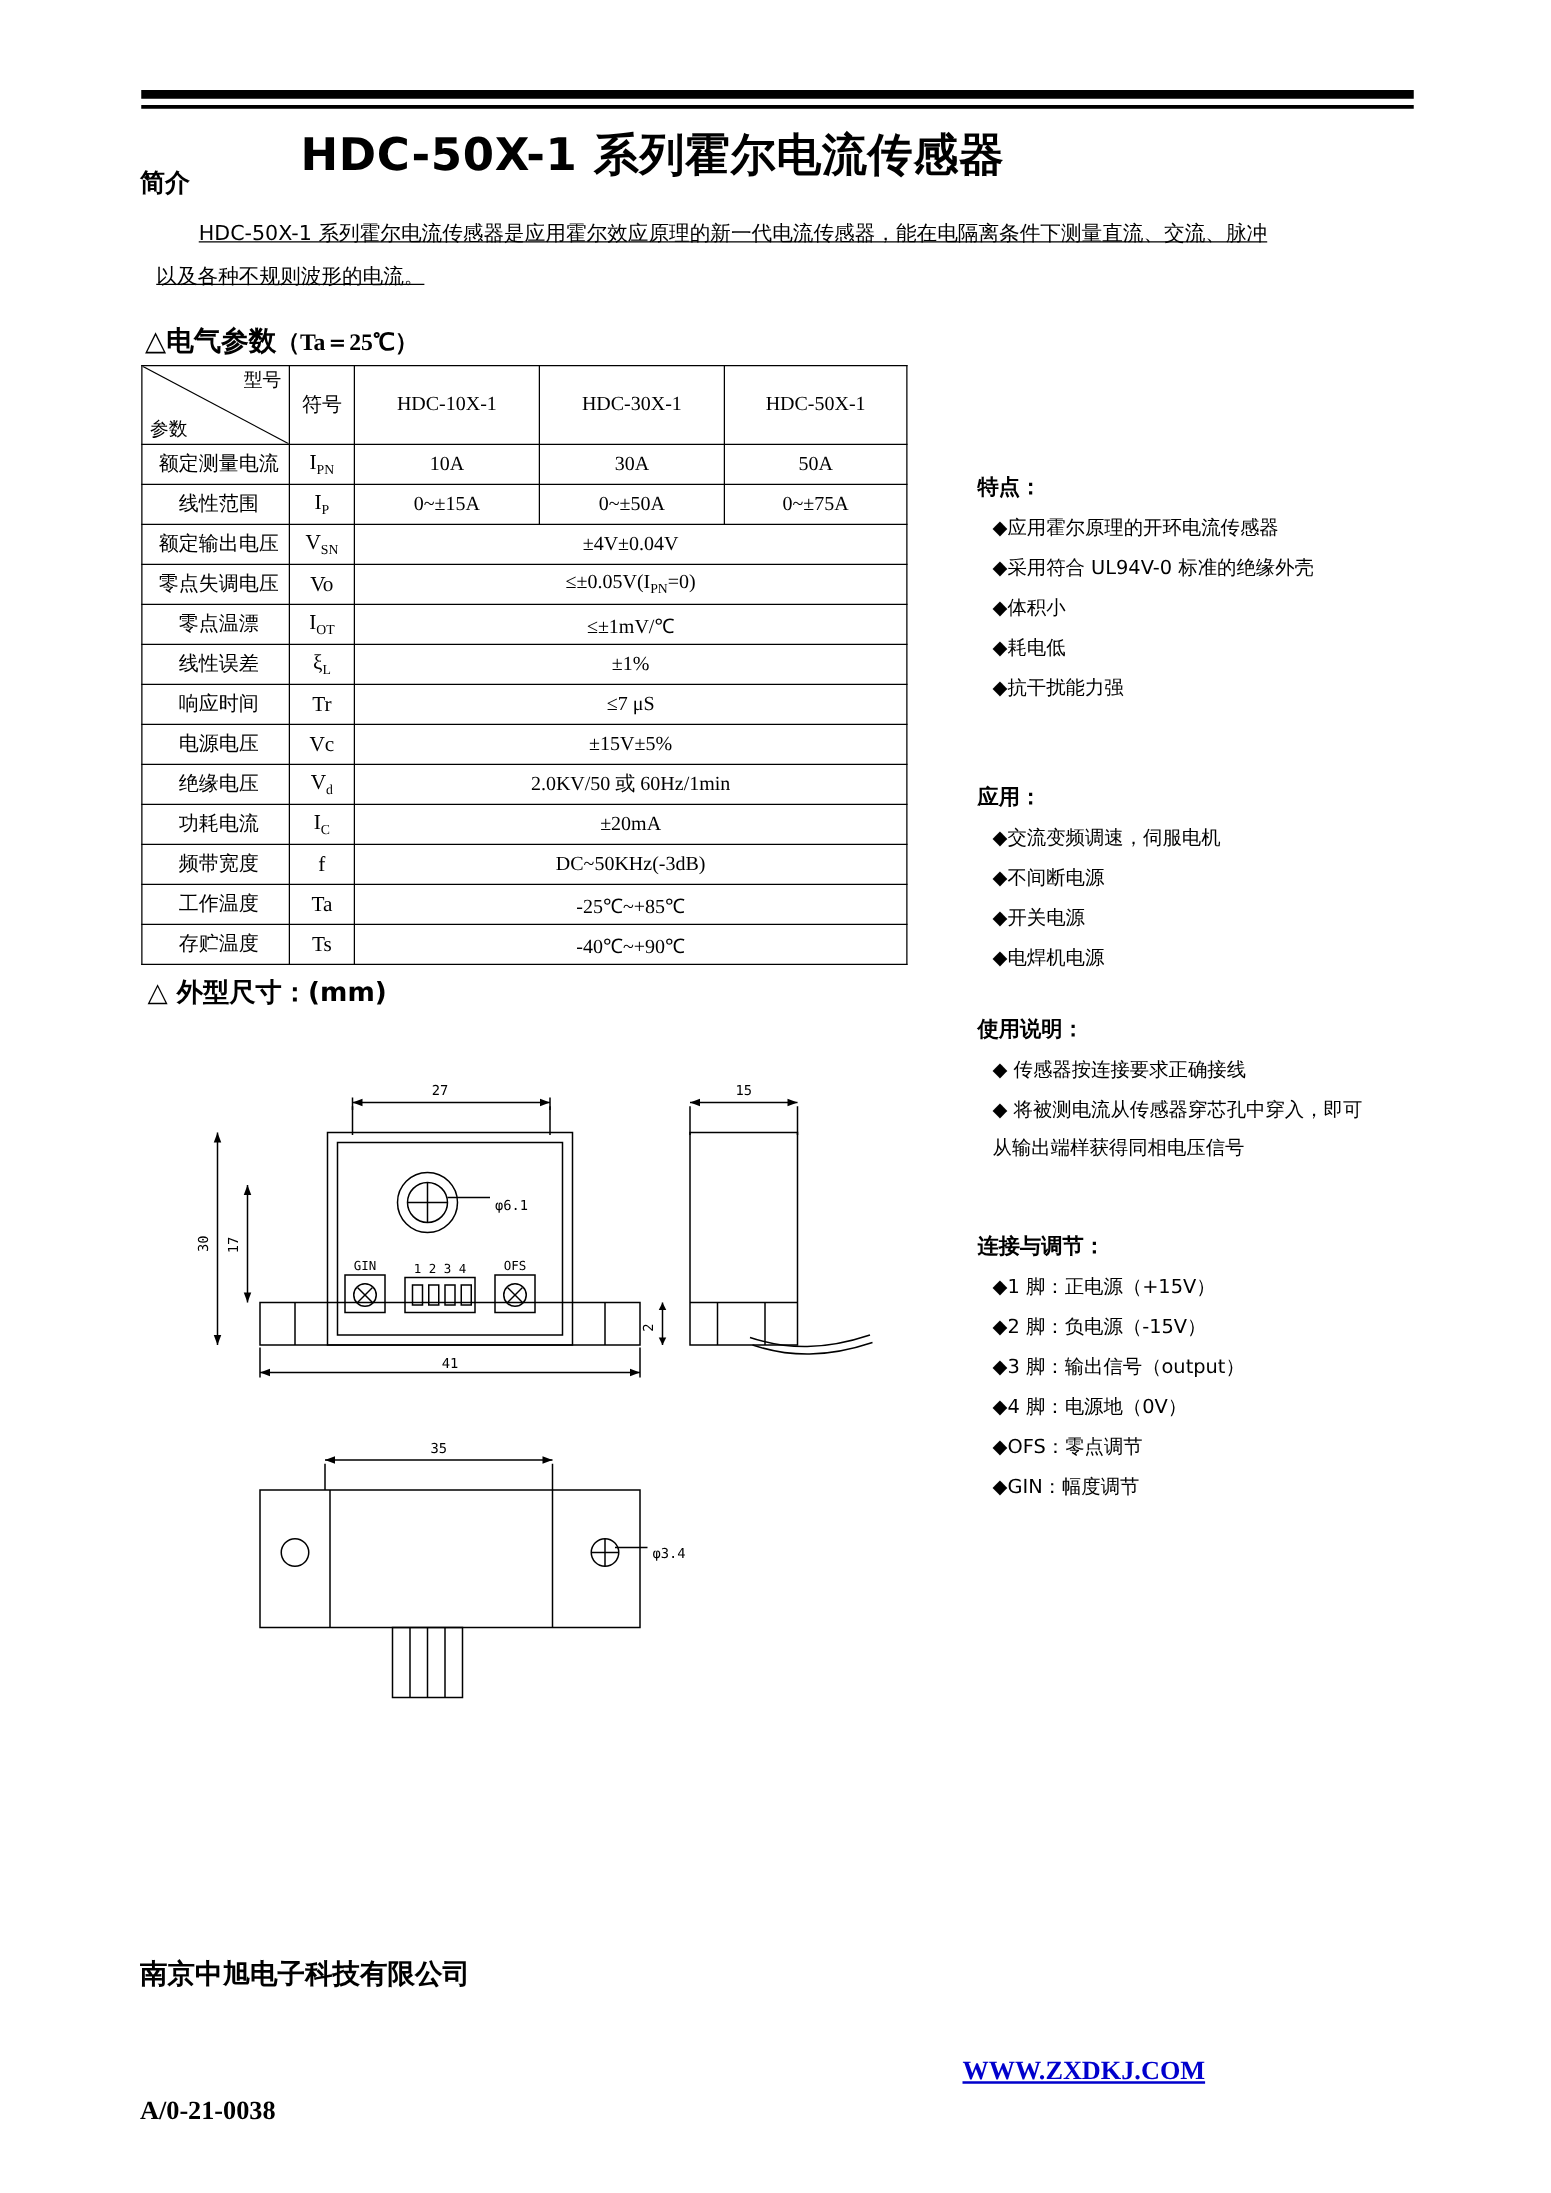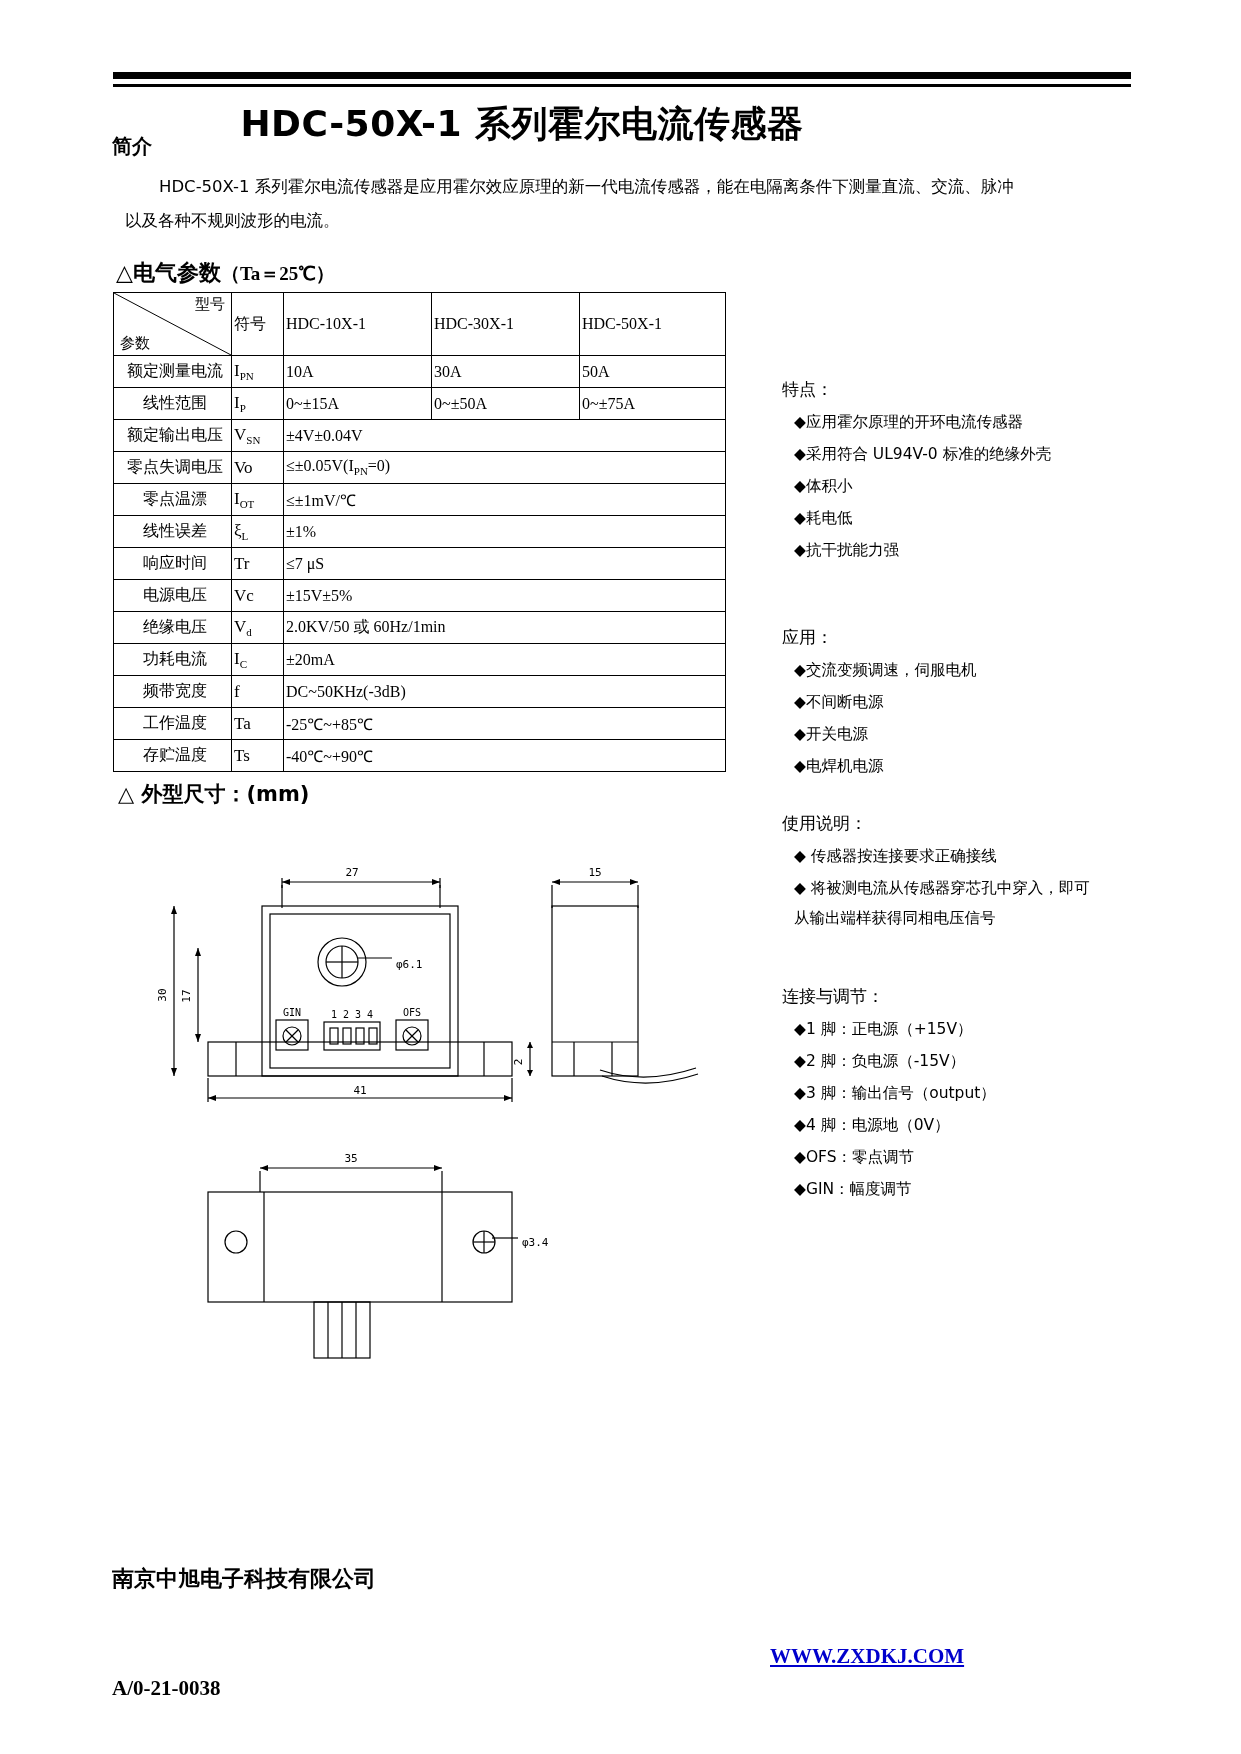--- a/index.html
+++ b/index.html
@@ -54,20 +54,21 @@
   }
   .intro-p {
     position: absolute;
     left: 125px;
     top: 170px;
     width: 900px;
     font-family: "DejaVu Sans", sans-serif;
     font-size: 16.5px;
     line-height: 34px;
     text-indent: 34px;
+    text-decoration: underline;
   }
 
   
   .sec-elec {
     position: absolute;
     left: 116px;
     top: 258px;
     font-family: "DejaVu Sans", sans-serif;
     font-size: 22px;
     font-weight: bold;
@@ -91,21 +92,21 @@
     position: absolute;
     left: 113px;
     top: 292px;
     width: 612px;
     border-collapse: collapse;
     table-layout: fixed;
   }
   table.spec td {
     border: 1px solid #000;
     height: 31px;
-    text-align: left;
+    text-align: center;
     vertical-align: middle;
     font-family: "Liberation Serif", serif;
     font-size: 16px;
     padding: 0 2px;
   }
   table.spec td.cn {
     font-family: Liberation Serif, serif;
     font-size: 16px;
     text-align: center;
     padding-left: 7px;
@@ -160,21 +161,21 @@
   
   .rcol {
     position: absolute;
     left: 782px;
     width: 320px;
     font-family: "DejaVu Sans", sans-serif;
   }
   .rcol h4 {
     margin: 0 0 6px 0;
     font-size: 17px;
-    font-weight: normal;
+    font-weight: bold;
   }
   .rcol p {
     margin: 0 0 2px 12px;
     font-size: 15.5px;
     line-height: 30px;
   }
   #features { top: 378px; }
   #applications { top: 626px; }
   #usage { top: 812px; }
   #connection { top: 985px; }

